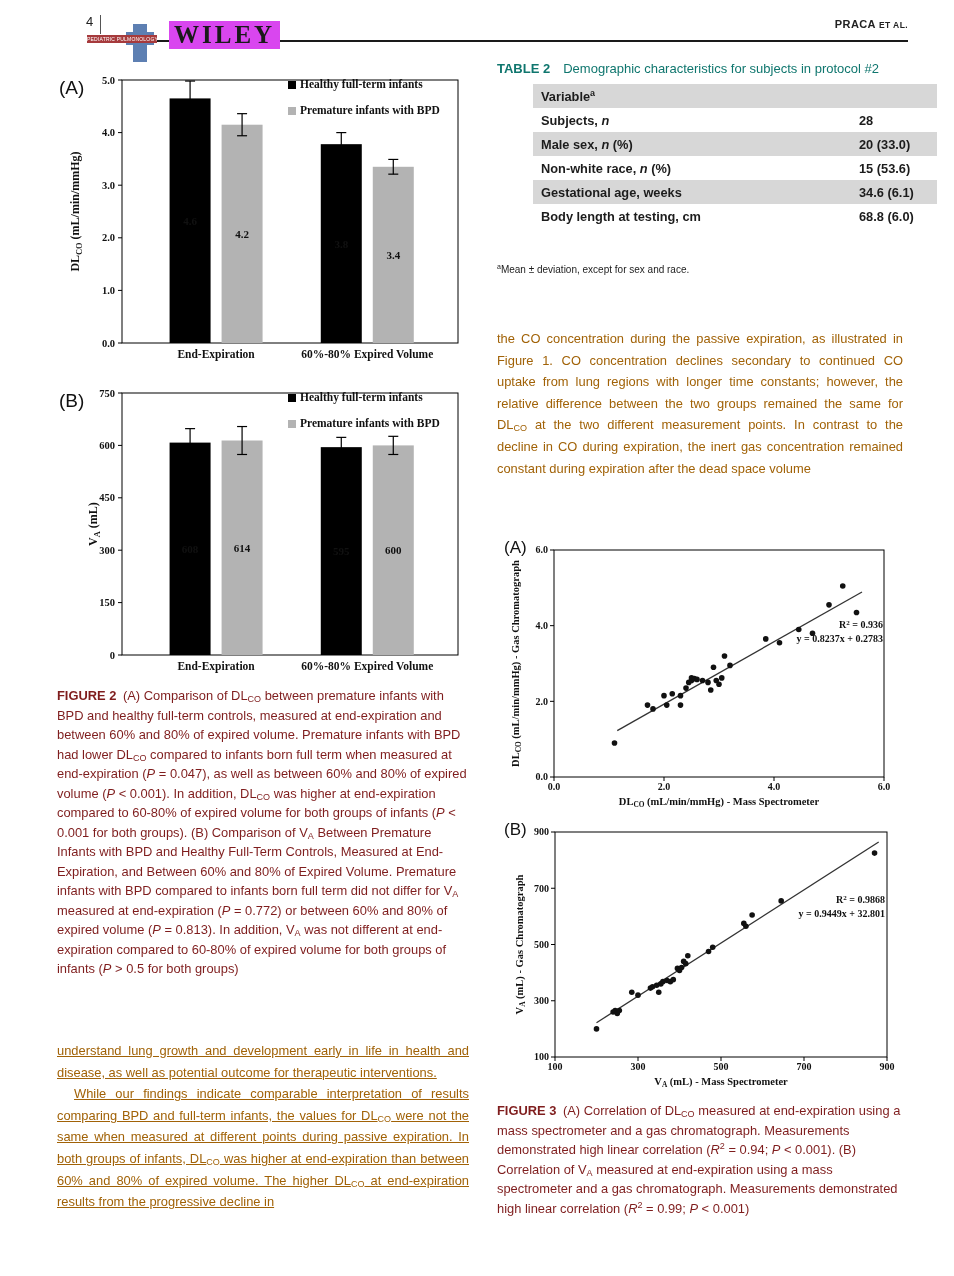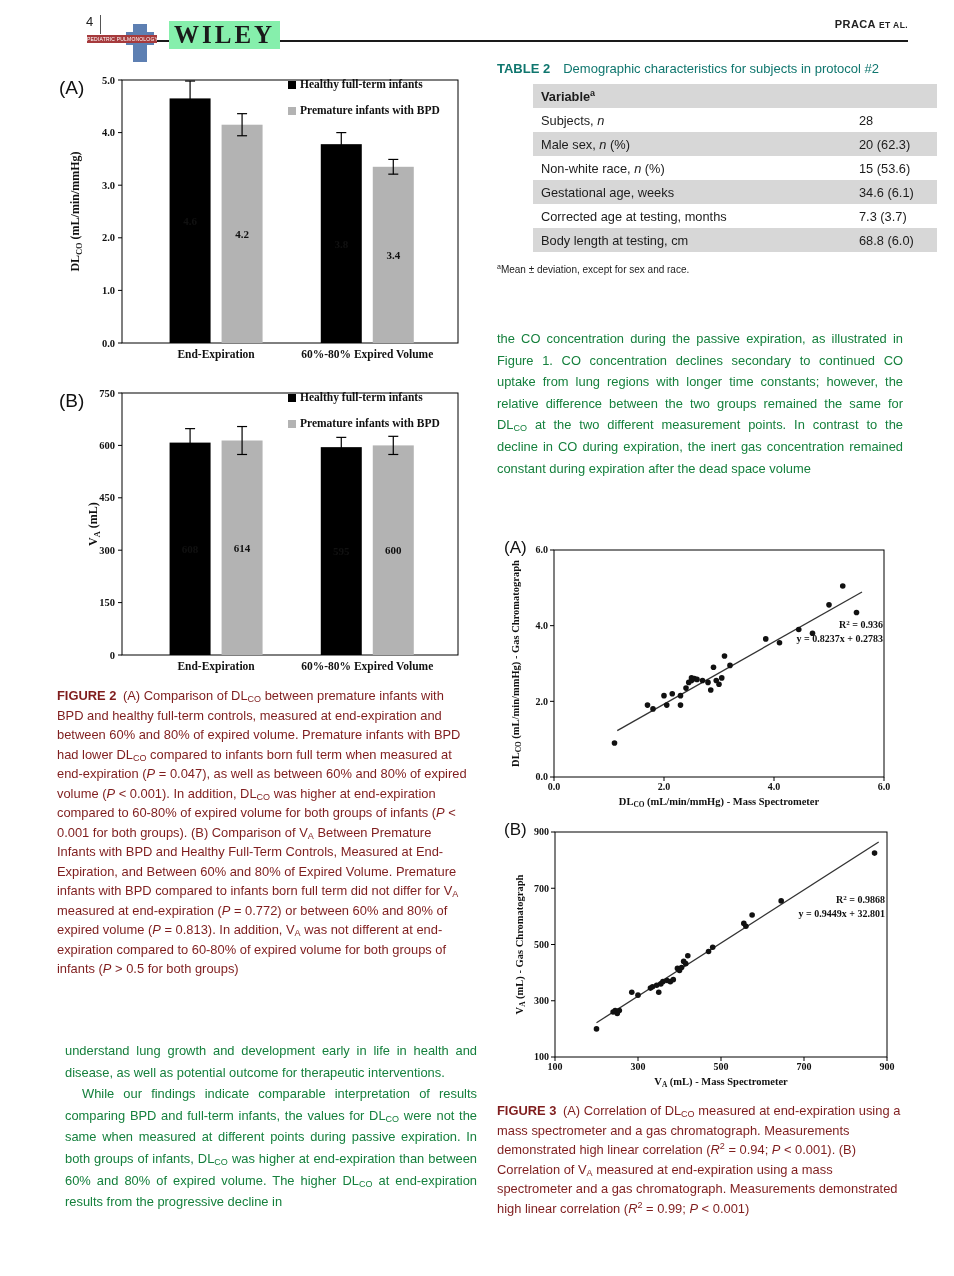--- a/index.html
+++ b/index.html
@@ -9,31 +9,31 @@
   sub{font-size:70%;vertical-align:-0.25em;line-height:0;}
   sup{font-size:70%;vertical-align:0.55em;line-height:0;}
   .b{font-weight:bold;}
   .i{font-style:italic;}
   
   .pagenum{font-size:13px;color:#222;}
   .runhead{font-size:11px;letter-spacing:0.4px;color:#222;}
   .runhead .etal{font-size:8.5px;}
   .rule{height:1.6px;background:#1a1a1a;}
   .wiley{font-family:"Liberation Serif",serif;font-weight:bold;font-size:25px;
-         letter-spacing:3px;background:#86efac;padding:0 5px;color:#1a1a1a;}
+         letter-spacing:3px;background:#d946ef;padding:0 5px;color:#1a1a1a;}
   .logo-banner{background:#a63a3c;color:#fff;font-size:5px;letter-spacing:0.2px;
          text-align:center;line-height:8px;white-space:nowrap;overflow:hidden;}
   
-  .bodytext{font-size:12.9px;line-height:21.6px;text-align:justify;color:#15803d;}
+  .bodytext{font-size:12.9px;line-height:21.6px;text-align:justify;color:#a16207;}
   .indent{text-indent:17px;}
   .caption{font-size:12.9px;line-height:19.5px;color:#7f1d1d;}
   
   .tbl-title{font-size:13px;color:#0f766e;}
   table.t2{border-collapse:collapse;width:404px;font-size:12.8px;}
-  table.t2 td,table.t2 th{padding:4px 8px;text-align:left;font-weight:normal;
+  table.t2 td,table.t2 th{padding:4px 8px;text-align:left;font-weight:bold;
          vertical-align:middle;height:16px;}
   table.t2 thead th{background:#d7d7d7;font-weight:bold;}
   table.t2 tbody tr:nth-child(even){background:#d7d7d7;}
   table.t2 td.val{width:70px;}
   .footnote{font-size:10px;color:#1c1c1c;}
   svg text{fill:#111;}
 </style>
 </head>
 <body>
 
@@ -139,53 +139,49 @@
       <line x1="331.28" y1="81.48266666666666" x2="341.28" y2="81.48266666666666" stroke="#000" stroke-width="1.2"></line>
       <text x="336.28" y="181.2" font-size="11" font-family="&quot;Liberation Serif&quot;, serif" font-weight="bold" text-anchor="middle" fill="#ffffff">600</text>
       <rect x="231" y="21" width="8" height="8" fill="#000000"></rect>
       <text x="243" y="28" font-size="11.5" font-family="&quot;Liberation Serif&quot;, serif" font-weight="bold">Healthy full-term infants</text>
       <rect x="231" y="47" width="8" height="8" fill="#b3b3b3"></rect>
       <text x="243" y="54" font-size="11.5" font-family="&quot;Liberation Serif&quot;, serif" font-weight="bold">Premature infants with BPD</text>
     </svg>
 
   <div class="abs caption" style="left:57px;top:686px;width:413px;"><span class="b">FIGURE 2</span><span> (A) Comparison of DL</span><sub>CO</sub><span>  between premature infants with BPD and healthy full-term controls, measured at end-expiration and between 60% and 80% of expired volume. Premature infants with BPD had lower DL</span><sub>CO</sub><span> compared to infants born full term when measured at end-expiration (</span><span class="i">P</span><span> = 0.047), as well as between 60% and 80% of expired volume (</span><span class="i">P</span><span> &lt; 0.001). In addition, DL</span><sub>CO</sub><span> was higher at end-expiration compared to 60-80% of expired volume for both groups of infants (</span><span class="i">P</span><span> &lt; 0.001 for both groups). (B) Comparison of V</span><sub>A</sub><span> Between Premature Infants with BPD and Healthy Full-Term Controls, Measured at End-Expiration, and Between 60% and 80% of Expired Volume. Premature infants with BPD compared to infants born full term did not differ for V</span><sub>A</sub><span> measured at end-expiration (</span><span class="i">P</span><span> = 0.772) or between 60% and 80% of expired volume (</span><span class="i">P</span><span> = 0.813). In addition, V</span><sub>A</sub><span> was not different at end-expiration compared to 60-80% of expired volume for both groups of infants (</span><span class="i">P</span><span> &gt; 0.5 for both groups)</span></div>
 
-  <div class="abs bodytext" style="left:65px;top:1040px;width:412px;">
+  <div class="abs bodytext" style="left:57px;top:1040px;width:412px;text-decoration:underline;">
     <p style="margin:0;"><span>understand lung growth and development early in life in health and disease, as well as potential outcome for therapeutic interventions.</span></p>
     <p class="indent" style="margin:0;"><span>While our findings indicate comparable interpretation of results comparing BPD and full-term infants, the values for DL</span><sub>CO</sub><span> were not the same when measured at different points during passive expiration. In both groups of infants, DL</span><sub>CO</sub><span> was higher at end-expiration than between 60% and 80% of expired volume. The higher DL</span><sub>CO</sub><span> at end-expiration results from the progressive decline in</span></p>
   </div>
 
   <div class="abs tbl-title" style="left:497px;top:61px;width:406px;"><span class="b">TABLE 2</span><span> Demographic characteristics for subjects in protocol #2</span></div>
 
   <table class="t2 abs" style="left:497px;top:84px;margin-left:36px;">
     <thead>
       <tr>
         <th colspan="2"><span class="b">Variable</span><sup class="b">a</sup></th>
       </tr>
     </thead>
     <tbody id="table2-body">
         <tr>
           <td><span>Subjects, </span><span class="i">n</span></td>
           <td class="val">28</td>
         </tr>
         <tr>
           <td><span>Male sex, </span><span class="i">n</span><span> (%)</span></td>
-          <td class="val">20 (62.3)</td>
+          <td class="val">20 (33.0)</td>
         </tr>
         <tr>
           <td><span>Non-white race, </span><span class="i">n</span><span> (%)</span></td>
           <td class="val">15 (53.6)</td>
         </tr>
         <tr>
           <td><span>Gestational age, weeks</span></td>
           <td class="val">34.6 (6.1)</td>
-        </tr>
-        <tr>
-          <td><span>Corrected age at testing, months</span></td>
-          <td class="val">7.3 (3.7)</td>
         </tr>
         <tr>
           <td><span>Body length at testing, cm</span></td>
           <td class="val">68.8 (6.0)</td>
         </tr>
       </tbody>
   </table>
 
   <div class="abs footnote" style="left:497px;top:264px;width:406px;"><sup>a</sup><span>Mean ± deviation, except for sex and race.</span></div>
 

